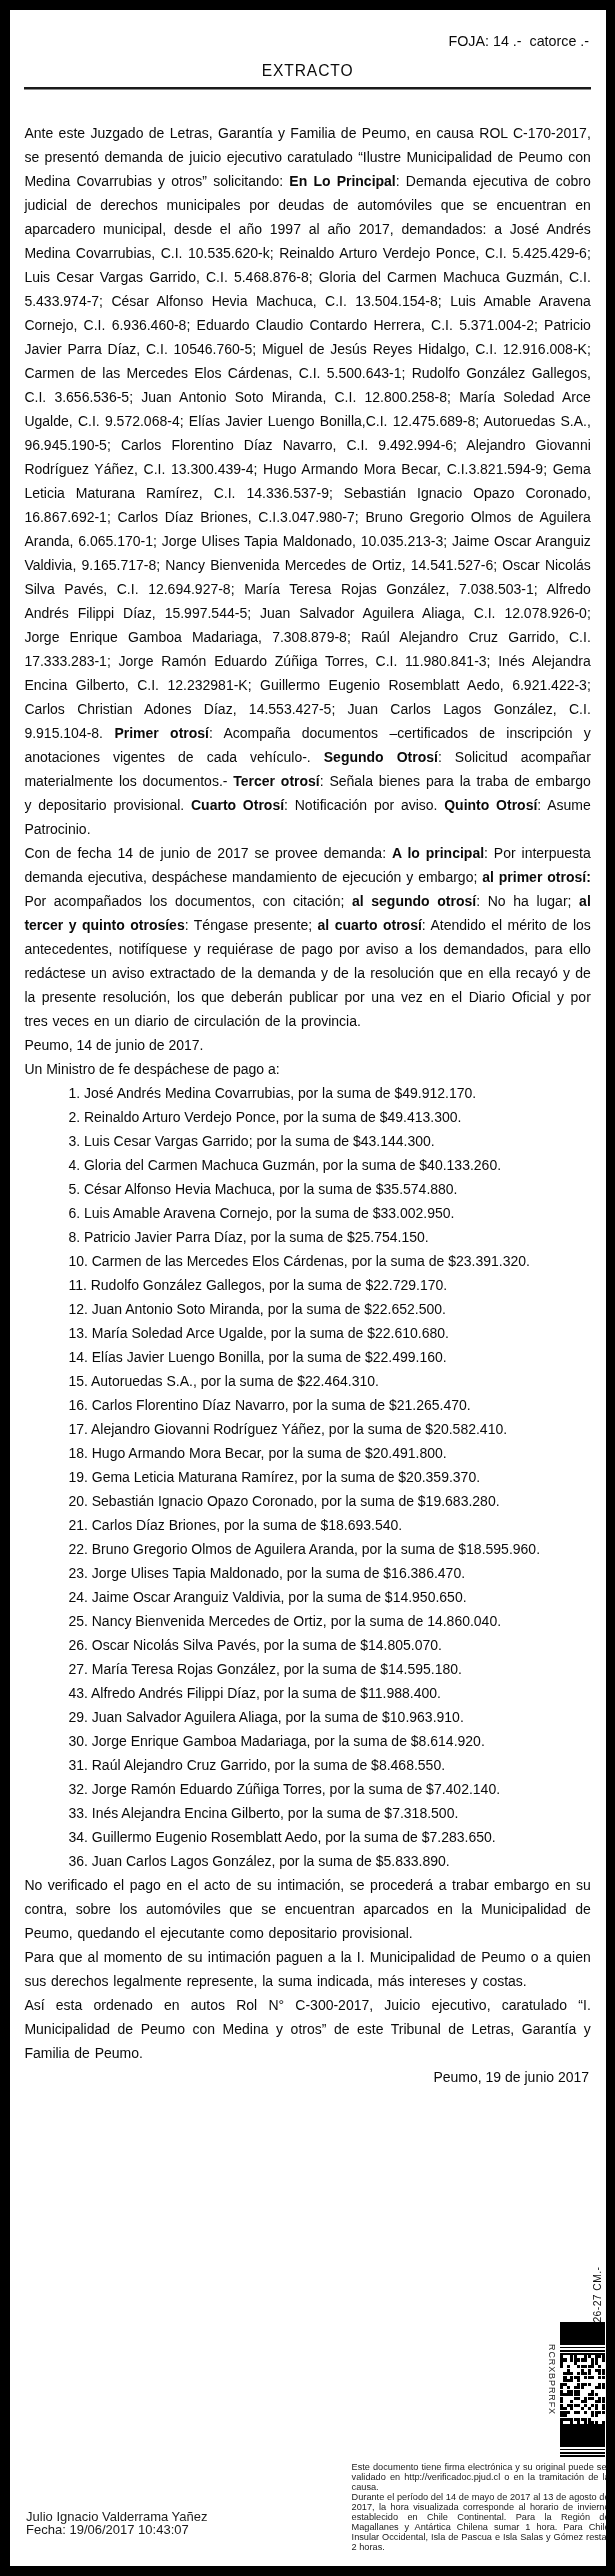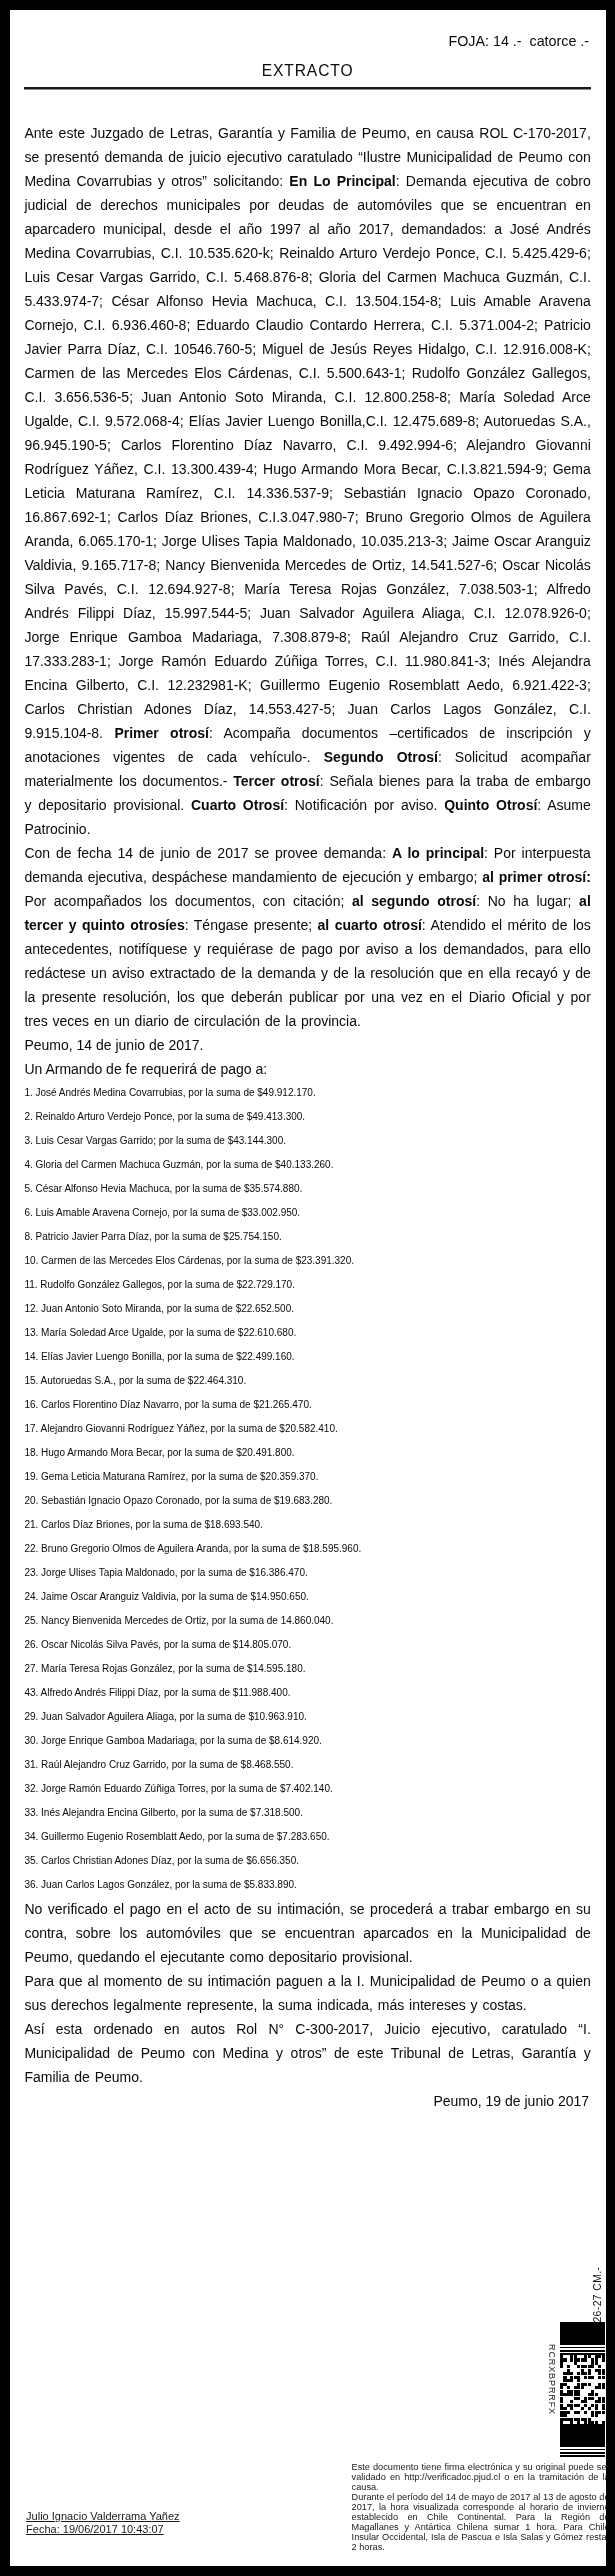--- a/index.html
+++ b/index.html
@@ -7,49 +7,49 @@
   .paper{position:absolute;left:9.6px;top:9.6px;width:596px;height:2556px;background:#fff;overflow:hidden;}
   .content{padding:19px 14.8px 0 14.8px;}
   .foja{text-align:right;font-size:14.3px;white-space:pre;line-height:24px;margin:0 1.7px 7px 0;}
   .doc-title{text-align:center;font-size:15.6px;letter-spacing:0.9px;line-height:22.6px;margin:0 0 5.2px 0;}
   .rule{height:1.7px;background:#1a1a1a;border-bottom:0.9px solid #8a8a8a;margin:0 0 31px 0;}
   .para{font-size:14px;line-height:24px;text-align:justify;margin:0;word-spacing:0.9px;}
   .para b{font-weight:700;}
   .heading{font-size:14.8px;font-weight:700;line-height:24px;margin:0;}
   .plain{font-size:14px;line-height:24px;margin:0;}
   .pay-list{margin:0;}
-  .pay-list div{font-size:10px;line-height:24px;}
+  .pay-list div{font-size:14px;line-height:24px;margin-left:44px;}
   .issue-date{text-align:right;font-size:14px;line-height:24px;margin:0 1.7px 0 0;}
   .stamp-vert{position:absolute;top:2213px;right:2.6px;height:132px;writing-mode:vertical-rl;transform:rotate(180deg);font-size:10.4px;letter-spacing:0.4px;color:#111;}
   .barcode{position:absolute;left:550px;top:2312px;width:45px;}
   .bar-solid{height:21px;background:#000;}
   .bar-stripes{height:12px;background:repeating-linear-gradient(180deg,#000 0 1.7px,#fff 1.7px 3.5px);}
   .barcode-matrix{position:relative;height:69px;background:#fff;}
   .barcode-matrix i{position:absolute;width:3.5px;height:3.5px;background:#000;}
   .barcode-caption{position:absolute;left:537px;top:2334px;height:113px;writing-mode:vertical-rl;font-size:9px;letter-spacing:0.9px;color:#222;}
   .disclaimer{position:absolute;left:342px;top:2452px;width:258px;font-size:9.2px;line-height:10px;text-align:justify;color:#1a1a1a;}
   .disclaimer p{margin:0;}
-  .signature{position:absolute;left:16.5px;top:2500px;font-size:11px;line-height:13px;color:#1a1a1a;text-decoration:underline;}
+  .signature{position:absolute;left:16.5px;top:2500px;font-size:13px;line-height:13px;color:#1a1a1a;}
 </style>
 </head>
 <body>
 
 <div class="page">
   <div class="paper">
     <div class="content">
 
       <div class="foja">FOJA: 14 .-  catorce .-</div>
       <div class="doc-title">EXTRACTO</div>
       <div class="rule"></div>
 
       <p class="para"><span>Ante este Juzgado de Letras, Garantía y Familia de Peumo, en causa ROL C-170-2017, se presentó demanda de juicio ejecutivo caratulado “Ilustre Municipalidad de Peumo con Medina Covarrubias y otros” solicitando: </span><b>En Lo Principal</b><span>: Demanda ejecutiva de cobro judicial de derechos municipales por deudas de automóviles que se encuentran en aparcadero municipal, desde el año 1997 al año 2017, demandados: a José Andrés Medina Covarrubias, C.I. 10.535.620-k; Reinaldo Arturo Verdejo Ponce, C.I. 5.425.429-6; Luis Cesar Vargas Garrido, C.I. 5.468.876-8; Gloria del Carmen Machuca Guzmán, C.I. 5.433.974-7; César Alfonso Hevia Machuca, C.I. 13.504.154-8; Luis Amable Aravena Cornejo, C.I. 6.936.460-8; Eduardo Claudio Contardo Herrera, C.I. 5.371.004-2; Patricio Javier Parra Díaz, C.I. 10546.760-5; Miguel de Jesús Reyes Hidalgo, C.I. 12.916.008-K; Carmen de las Mercedes Elos Cárdenas, C.I. 5.500.643-1; Rudolfo González Gallegos, C.I. 3.656.536-5; Juan Antonio Soto Miranda, C.I. 12.800.258-8; María Soledad Arce Ugalde, C.I. 9.572.068-4; Elías Javier Luengo Bonilla,C.I. 12.475.689-8; Autoruedas S.A., 96.945.190-5; Carlos Florentino Díaz Navarro, C.I. 9.492.994-6; Alejandro Giovanni Rodríguez Yáñez, C.I. 13.300.439-4; Hugo Armando Mora Becar, C.I.3.821.594-9; Gema Leticia Maturana Ramírez, C.I. 14.336.537-9; Sebastián Ignacio Opazo Coronado, 16.867.692-1; Carlos Díaz Briones, C.I.3.047.980-7; Bruno Gregorio Olmos de Aguilera Aranda, 6.065.170-1; Jorge Ulises Tapia Maldonado, 10.035.213-3; Jaime Oscar Aranguiz Valdivia, 9.165.717-8; Nancy Bienvenida Mercedes de Ortiz, 14.541.527-6; Oscar Nicolás Silva Pavés, C.I. 12.694.927-8; María Teresa Rojas González, 7.038.503-1; Alfredo Andrés Filippi Díaz, 15.997.544-5; Juan Salvador Aguilera Aliaga, C.I. 12.078.926-0; Jorge Enrique Gamboa Madariaga, 7.308.879-8; Raúl Alejandro Cruz Garrido, C.I. 17.333.283-1; Jorge Ramón Eduardo Zúñiga Torres, C.I. 11.980.841-3; Inés Alejandra Encina Gilberto, C.I. 12.232981-K; Guillermo Eugenio Rosemblatt Aedo, 6.921.422-3; Carlos Christian Adones Díaz, 14.553.427-5; Juan Carlos Lagos González, C.I. 9.915.104-8. </span><b>Primer otrosí</b><span>: Acompaña documentos –certificados de inscripción y anotaciones vigentes de cada vehículo-. </span><b>Segundo Otrosí</b><span>: Solicitud acompañar materialmente los documentos.- </span><b>Tercer otrosí</b><span>: Señala bienes para la traba de embargo y depositario provisional. </span><b>Cuarto Otrosí</b><span>: Notificación por aviso. </span><b>Quinto Otrosí</b><span>: Asume Patrocinio.</span></p>
       <p class="para"><span>Con de fecha 14 de junio de 2017 se provee demanda: </span><b>A lo principal</b><span>: Por interpuesta demanda ejecutiva, despáchese mandamiento de ejecución y embargo; </span><b>al primer otrosí:</b><span> Por acompañados los documentos, con citación; </span><b>al segundo otrosí</b><span>: No ha lugar; </span><b>al tercer y quinto otrosíes</b><span>: Téngase presente; </span><b>al cuarto otrosí</b><span>: Atendido el mérito de los antecedentes, notifíquese y requiérase de pago por aviso a los demandados, para ello redáctese un aviso extractado de la demanda y de la resolución que en ella recayó y de la presente resolución, los que deberán publicar por una vez en el Diario Oficial y por tres veces en un diario de circulación de la provincia.</span></p>
 
       <p class="plain">Peumo, 14 de junio de 2017.</p>
-      <p class="plain">Un Armando de fe requerirá de pago a:</p>
+      <p class="plain">Un Ministro de fe despáchese de pago a:</p>
 
       <div class="pay-list">
           <div>1. José Andrés Medina Covarrubias, por la suma de $49.912.170.</div>
           <div>2. Reinaldo Arturo Verdejo Ponce, por la suma de $49.413.300.</div>
           <div>3. Luis Cesar Vargas Garrido; por la suma de $43.144.300.</div>
           <div>4. Gloria del Carmen Machuca Guzmán, por la suma de $40.133.260.</div>
           <div>5. César Alfonso Hevia Machuca, por la suma de $35.574.880.</div>
           <div>6. Luis Amable Aravena Cornejo, por la suma de $33.002.950.</div>
           <div>8. Patricio Javier Parra Díaz, por la suma de $25.754.150.</div>
           <div>10. Carmen de las Mercedes Elos Cárdenas, por la suma de $23.391.320.</div>
@@ -70,21 +70,20 @@
           <div>25. Nancy Bienvenida Mercedes de Ortiz, por la suma de 14.860.040.</div>
           <div>26. Oscar Nicolás Silva Pavés, por la suma de $14.805.070.</div>
           <div>27. María Teresa Rojas González, por la suma de $14.595.180.</div>
           <div>43. Alfredo Andrés Filippi Díaz, por la suma de $11.988.400.</div>
           <div>29. Juan Salvador Aguilera Aliaga, por la suma de $10.963.910.</div>
           <div>30. Jorge Enrique Gamboa Madariaga, por la suma de $8.614.920.</div>
           <div>31. Raúl Alejandro Cruz Garrido, por la suma de $8.468.550.</div>
           <div>32. Jorge Ramón Eduardo Zúñiga Torres, por la suma de $7.402.140.</div>
           <div>33. Inés Alejandra Encina Gilberto, por la suma de $7.318.500.</div>
           <div>34. Guillermo Eugenio Rosemblatt Aedo, por la suma de $7.283.650.</div>
-          <div>35. Carlos Christian Adones Díaz, por la suma de $6.656.350.</div>
           <div>36. Juan Carlos Lagos González, por la suma de $5.833.890.</div>
         </div>
 
       <p class="para">No verificado el pago en el acto de su intimación, se procederá a trabar embargo en su contra, sobre los automóviles que se encuentran aparcados en la Municipalidad de Peumo, quedando el ejecutante como depositario provisional.</p>
       <p class="para">Para que al momento de su intimación paguen a la I. Municipalidad de Peumo o a quien sus derechos legalmente represente, la suma indicada, más intereses y costas.</p>
       <p class="para">Así esta ordenado en autos Rol N° C-300-2017, Juicio ejecutivo, caratulado “I. Municipalidad de Peumo con Medina y otros” de este Tribunal de Letras, Garantía y Familia de Peumo.</p>
 
       <p class="issue-date">Peumo, 19 de junio 2017</p>
     </div>
 

